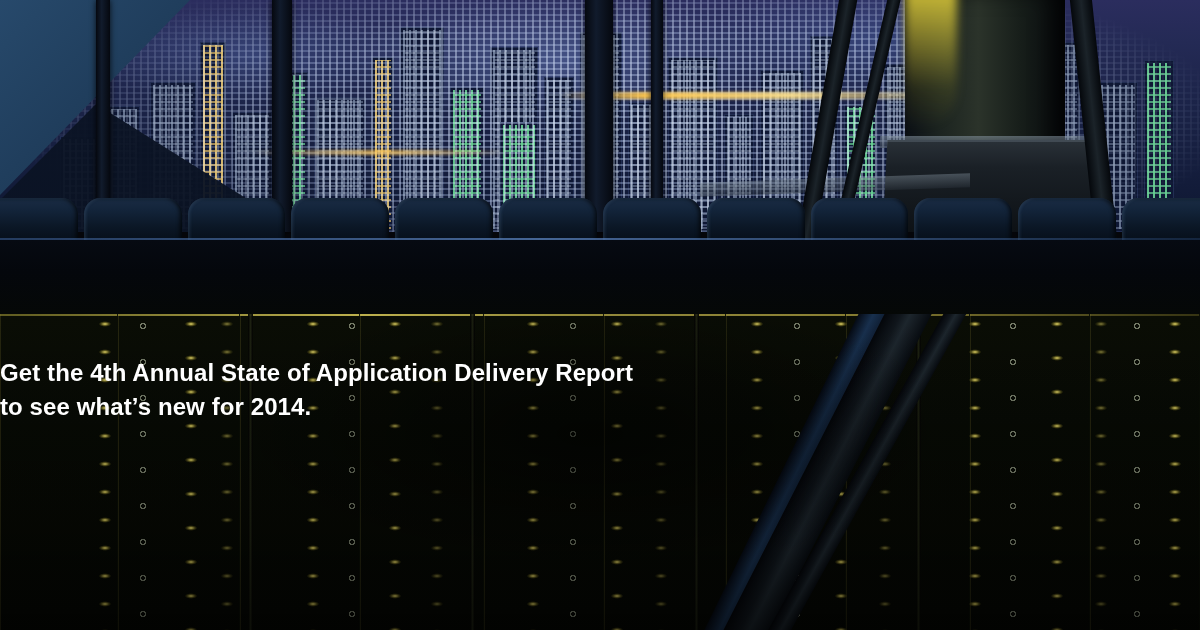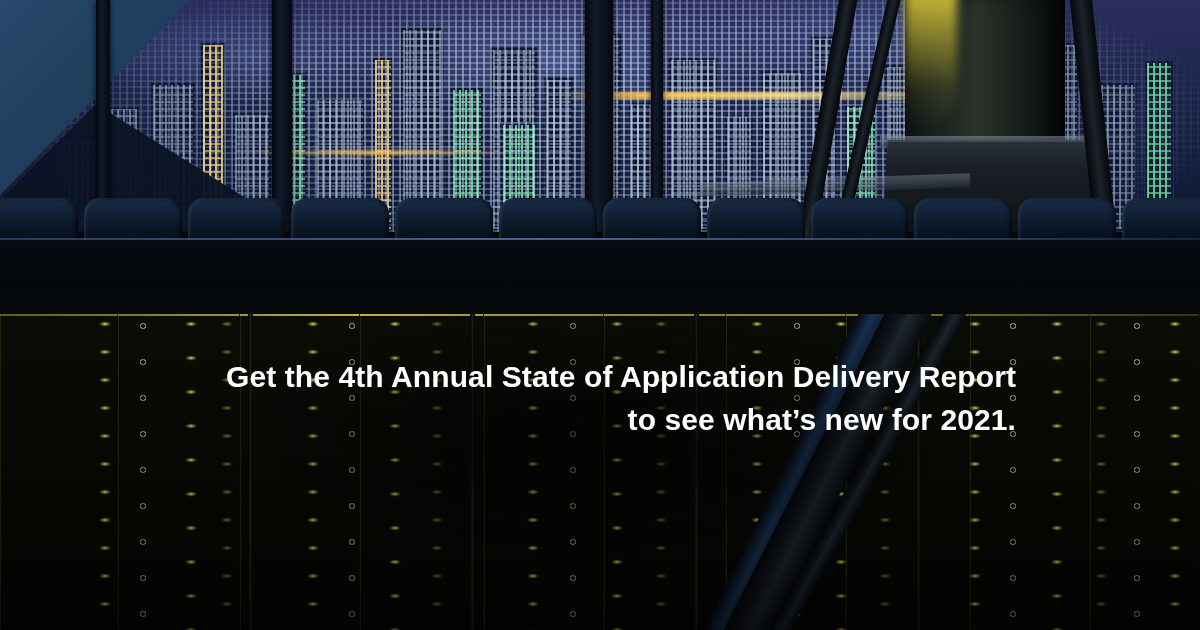--- a/index.html
+++ b/index.html
@@ -218,23 +218,23 @@
     text-align:center;
     color:#ffffff;
     font-size:82px;
     font-weight:bold;
     letter-spacing:-1.5px;
     line-height:1;
     font-family:"Liberation Sans", sans-serif;
   }
   .subcopy{
     position:absolute; left:0; top:356px; width:1016px;
-    text-align:right;
+    text-align:left;
     color:#ffffff;
-    font-size:30px;
+    font-size:24px;
     font-weight:bold;
     line-height:1.42;
     letter-spacing:.1px;
     font-family:"Liberation Sans", sans-serif;
   }
   .subcopy .l2{ display:block; }
 </style>
 </head>
 <body>
 
@@ -359,17 +359,17 @@
     <div class="diag-cable blue" style="left:878px;top:-40px;width:30px;height:520px;transform:rotate(26deg);"></div>
     <div class="diag-cable" style="left:910px;top:-50px;width:42px;height:560px;transform:rotate(27deg);"></div>
     <div class="diag-cable" style="left:960px;top:-30px;width:20px;height:520px;transform:rotate(29deg);"></div>
 
     <div class="rack-shade"></div>
   </div>
 
   <div class="copy">
     <div class="subcopy">
       <span class="l1">Get the 4th Annual State of Application Delivery Report</span>
-      <span class="l2">to see what’s new for 2021.</span>
+      <span class="l2">to see what’s new for 2014.</span>
     </div>
   </div>
 
 </div>
 
 </body></html>

